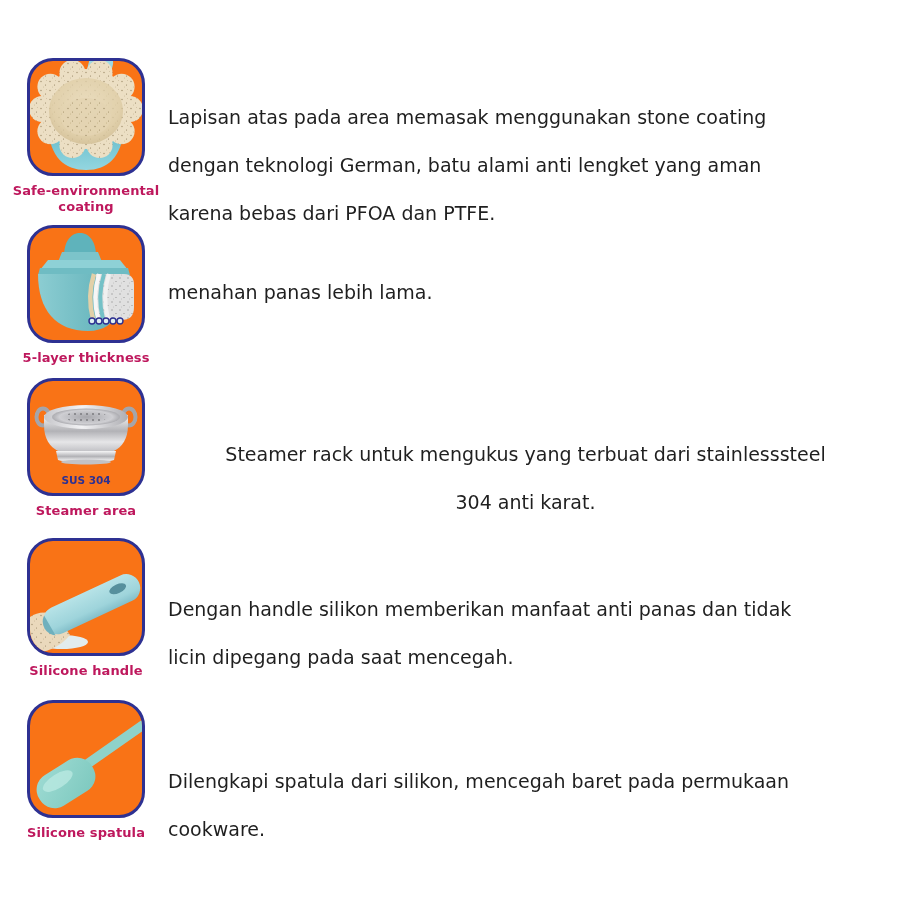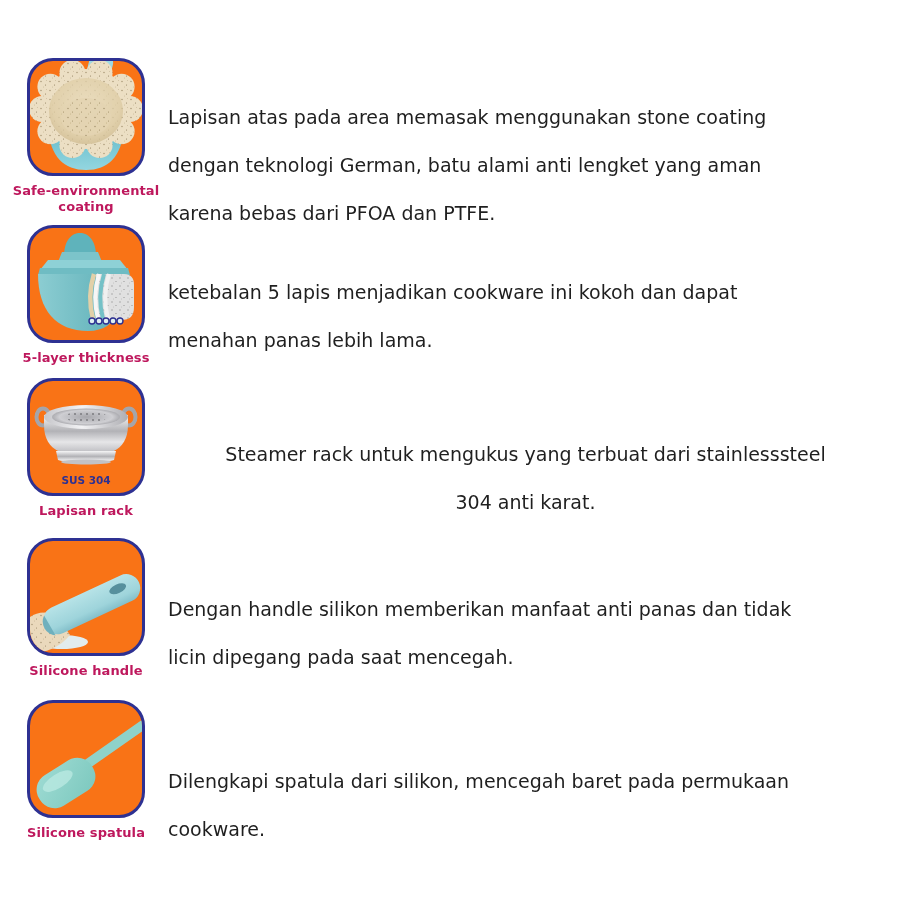--- a/index.html
+++ b/index.html
@@ -121,21 +121,20 @@
             <circle cx="69" cy="93" r="3"></circle>
           <circle cx="76" cy="93" r="3"></circle>
             <circle cx="83" cy="93" r="3"></circle>
           <circle cx="90" cy="93" r="3"></circle>
         </g>
       </svg>
     </div>
     <div class="caption">5-layer thickness</div>
   </div>
   <div class="desc" style="top:257px;">
-    <div>ketebalan 5 lapis menjadikan cookware ini kokoh dan dapat</div>
     <div>menahan panas lebih lama.</div>
   </div>
 </section>
 
 <section class="feature">
   <div class="icon-col" style="top:378px;">
     <div class="icon-box">
       <svg viewBox="0 0 112 112" aria-hidden="true">
         <defs>
           <linearGradient id="s3v" x1="0" y1="0" x2="0" y2="1">
@@ -162,21 +161,21 @@
         <ellipse cx="99" cy="36" rx="6.5" ry="8.5" fill="none" stroke="#a5a5aa" stroke-width="4"></ellipse>
         <path d="M14 34 L98 34 L98 44 C98 58 92 66 84 70 L28 70 C20 66 14 58 14 44 Z" fill="url(#s3v)"></path>
         <path d="M26 70 L86 70 L84 79 C72 83 40 83 28 79 Z" fill="url(#s3v)"></path>
         <ellipse cx="56" cy="81" rx="25" ry="2.5" fill="#c2c2c6"></ellipse>
         <ellipse cx="56" cy="36" rx="42" ry="12" fill="url(#s3rim)"></ellipse>
         <ellipse cx="56" cy="36" rx="34" ry="8.5" fill="url(#s3in)"></ellipse>
         <ellipse cx="56" cy="36" rx="21" ry="5.5" fill="url(#s3d)" opacity="0.85"></ellipse>
       </svg>
       <div class="badge">SUS 304</div>
     </div>
-    <div class="caption">Lapisan rack</div>
+    <div class="caption">Steamer area</div>
   </div>
   <div class="desc" style="top:419px;text-align:center;">
     <div>Steamer rack untuk mengukus yang terbuat dari stainlesssteel</div>
     <div>304 anti karat.</div>
   </div>
 </section>
 
 <section class="feature">
   <div class="icon-col" style="top:538px;">
     <div class="icon-box">

